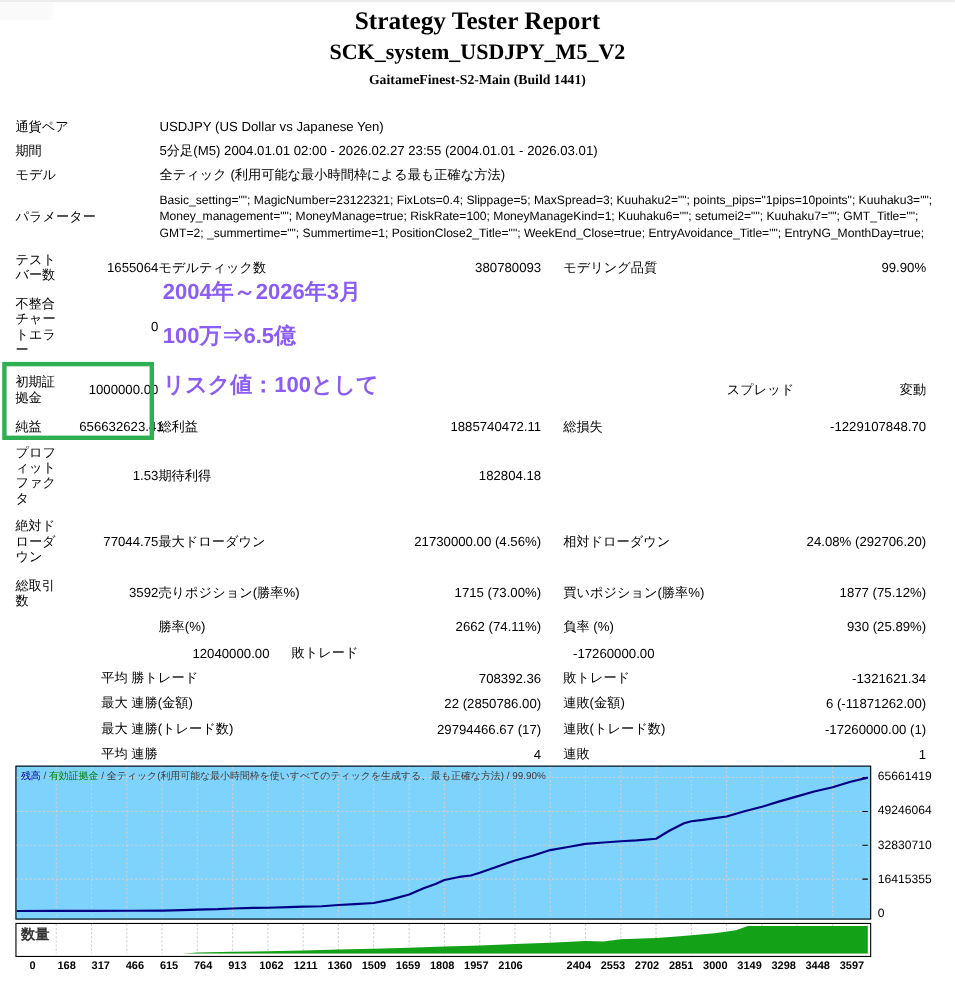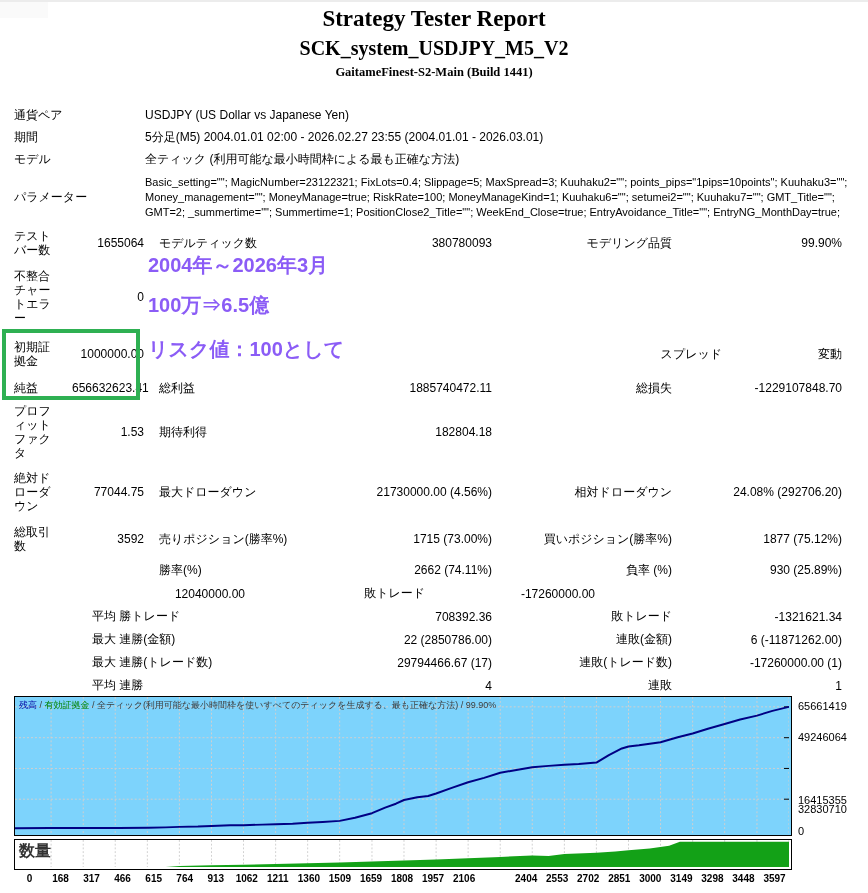--- a/index.html
+++ b/index.html
@@ -21,44 +21,44 @@
   .ivalue{flex:1;}
   .ivalue.multi{white-space:pre-line;font-size:11px;line-height:15px;}
   .r1,.r2,.r3{height:22px;}
   .r4{min-height:54px;}
 
   
   .stats{margin-left:14px;font-size:12px;}
   .srow{display:flex;align-items:center;width:828px;}
   .c1{width:58px;flex:0 0 58px;white-space:pre-line;line-height:14px;}
   .c2{width:72px;flex:0 0 72px;text-align:right;}
-  .c3{width:175px;flex:0 0 175px;padding-left:15px;box-sizing:border-box;}
+  .c3{width:175px;flex:0 0 175px;box-sizing:border-box;}
   .c4{width:173px;flex:0 0 173px;text-align:right;}
-  .c5{width:180px;flex:0 0 180px;padding-left:10px;box-sizing:border-box;text-align:right;}
+  .c5{width:180px;flex:0 0 180px;padding-left:20px;box-sizing:border-box;}
   .c6{width:170px;flex:0 0 170px;text-align:right;}
   .cm{width:247px;flex:0 0 247px;padding-left:20px;box-sizing:border-box;}
   .spread .c5{width:230px;flex:0 0 230px;text-align:right;padding-left:0;}
   .spread .c6{width:120px;flex:0 0 120px;}
   .h38{height:38px;} .h70{height:70px;} .h44{height:44px;} .h24{height:24px;}
   .h64{height:64px;} .h56{height:56px;} .h23{height:23px;}
 
   
   .g-text{position:absolute;left:148px;font-size:20px;font-weight:bold;color:#8b5cf6;}
   .g1{top:252px;} .g2{top:292px;} .g3{top:336px;}
   .g-box{position:absolute;left:2px;top:329px;width:130px;height:63px;
          border:4px solid #2eb052;background:transparent;}
 
   
   .chart-box{position:absolute;left:14px;top:696px;width:776px;height:138px;
              border:1px solid #000;background:#7dd3fc;}
   .legend{position:absolute;left:4px;top:2px;font-size:9px;white-space:nowrap;color:#3c3c3c;}
   .leg-balance{color:#00009d;} .leg-equity{color:#008000;}
   .vol-box{position:absolute;left:14px;top:839px;width:776px;height:29px;
            border:1px solid #000;background:#fff;}
-  .vol-label{position:absolute;left:4px;top:1px;font-size:16px;color:#333;font-weight:bold;}
+  .vol-label{position:absolute;left:4px;top:1px;font-size:13px;color:#333;font-weight:bold;}
   .ylabels span{position:absolute;left:798px;font-size:11px;color:#000;}
   .xlabels{position:absolute;left:14px;top:873px;width:800px;height:14px;}
   .xlabels span{position:absolute;font-size:10px;font-weight:600;color:#000;transform:translateX(-50%);}
   svg{display:block;}
   .grid{stroke:#cfcfcf;stroke-width:1;stroke-dasharray:2,2;}
   .tickm{stroke:#000;stroke-width:1;}
 </style>
 </head>
 <body>
 
@@ -247,21 +247,21 @@
         <polyline points="0.0,133.1 34.5,133.0 69.0,133.0 103.6,132.9 133.8,132.7 151.0,132.3 164.8,131.8 183.4,131.4 197.0,130.8 215.7,130.2 229.1,130.1 248.1,129.5 261.3,129.1 278.3,128.7 293.4,127.6 308.5,126.8 325.5,125.7 340.9,122.6 357.9,117.9 371.1,112.2 381.9,108.3 390.0,104.5 403.4,101.7 414.2,100.4 422.2,97.9 437.9,92.2 454.3,86.5 470.3,82.1 486.5,76.9 502.7,74.1 518.6,71.2 535.0,69.9 550.8,68.8 565.2,68.0 582.9,66.5 595.4,58.9 608.4,52.2 615.1,50.3 625.6,49.0 636.4,47.4 647.2,45.9 664.5,40.8 679.4,37.0 694.7,32.2 711.5,27.4 727.0,22.9 743.9,18.9 759.4,14.1 776.0,10.0" fill="none" stroke="#000084" stroke-width="2" stroke-linejoin="round"></polyline>
       </svg>
     <div class="legend">
       <span class="leg-balance">残高</span><span> / </span><span class="leg-equity">有効証拠金</span><span> / </span><span>全ティック(利用可能な最小時間枠を使いすべてのティックを生成する、最も正確な方法)</span><span> / </span><span>99.90%</span>
     </div>
   </div>
 
   <div class="ylabels" id="ylabels">
       <span style="top: 700px;">65661419</span>
       <span style="top: 731.25px;">49246064</span>
-      <span style="top: 762.5px; margin-top: 40px;">32830710</span>
+      <span style="top: 762.5px;">32830710</span>
       <span style="top: 793.75px;">16415355</span>
       <span style="top: 825px;">0</span>
     </div>
 
   <div class="vol-box">
     <svg id="vol-plot" width="774" height="27" viewBox="0 0 776 29" preserveAspectRatio="none">
         <line class="grid" x1="36.2" y1="0" x2="36.2" y2="29"></line>
         <line class="grid" x1="68.4" y1="0" x2="68.4" y2="29"></line>
         <line class="grid" x1="100.5" y1="0" x2="100.5" y2="29"></line>
         <line class="grid" x1="132.7" y1="0" x2="132.7" y2="29"></line>

